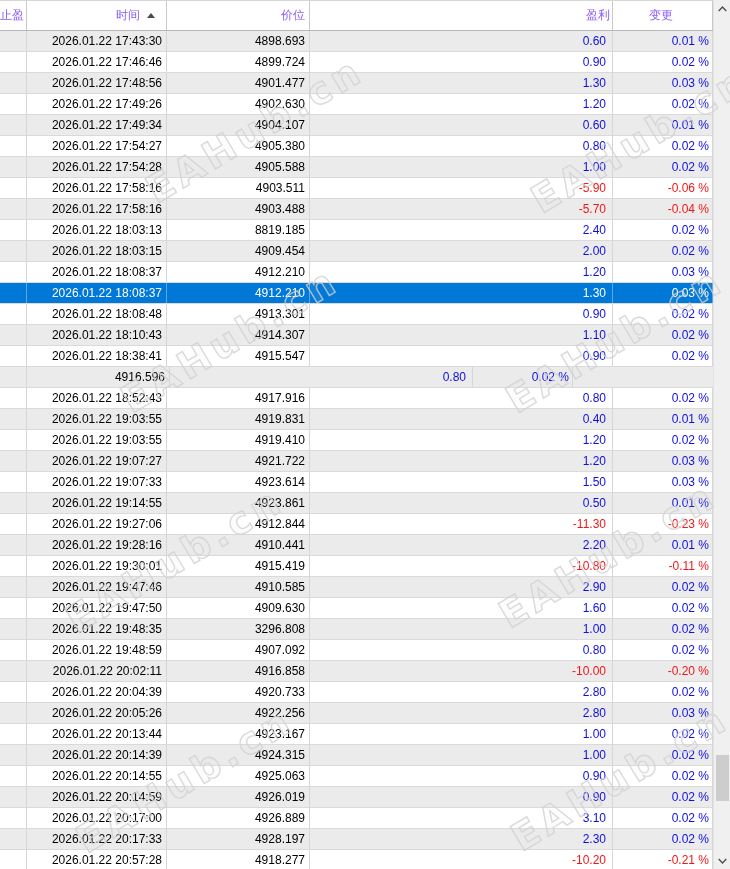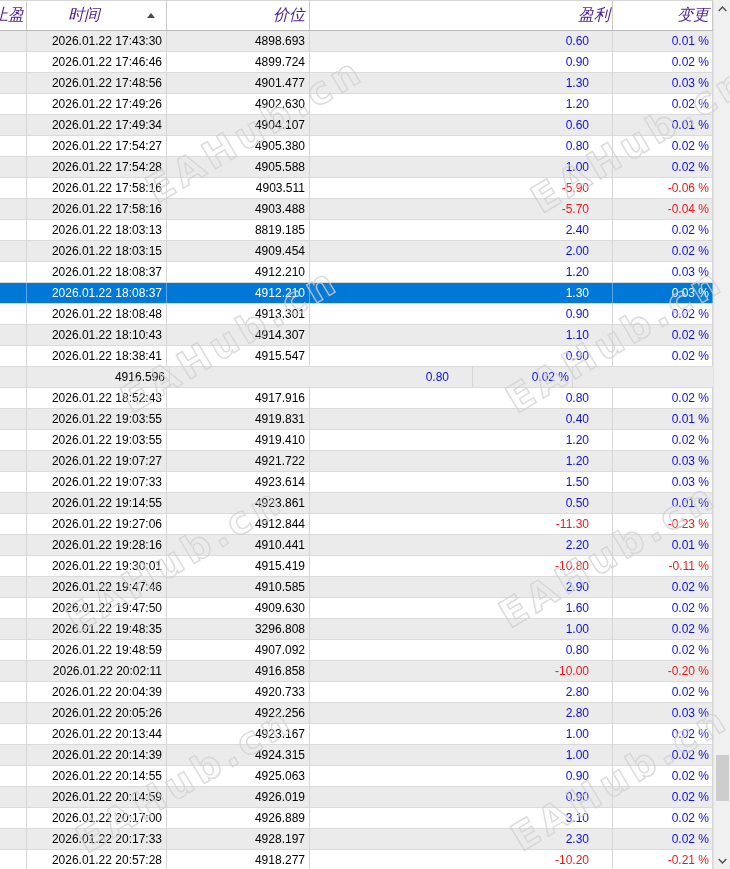--- a/index.html
+++ b/index.html
@@ -12,32 +12,32 @@
   
   .grid-area{position:absolute;left:0;top:0;width:713px;height:869px;overflow:hidden;}
 
   .hdr{
     display:flex;height:31px;background:#ffffff;box-sizing:border-box;
     border-top:1px solid #d6d6d6;border-bottom:1px solid #b9b9b9;
   }
   .hcell{
     box-sizing:border-box;border-right:1px solid #c9c9c9;
     display:flex;align-items:center;justify-content:flex-end;
-    font-size:16px;color:#4c1d95;white-space:nowrap;overflow:hidden;font-style:italic;
+    font-size:12px;color:#8b5cf6;white-space:nowrap;overflow:hidden;
   }
   .c1{width:27px;}
   .c2{width:140px;}
   .c3{width:143px;}
   .c4{width:303px;}
   .c5{width:100px;}
   .hcell.c1{padding-right:2px;}
-  .hcell.c2{padding-right:11px;gap:40px;}
+  .hcell.c2{padding-right:11px;}
   .hcell.c3{padding-right:4px;}
   .hcell.c4{padding-right:2px;}
-  .hcell.c5{padding-right:3px;}
+  .hcell.c5{padding-right:3px;justify-content:center;}
 
   .sort-arrow{
     width:0;height:0;margin-left:7px;
     border-left:4px solid transparent;border-right:4px solid transparent;
     border-bottom:5px solid #4a4a4a;
   }
 
   .rows{position:relative;}
   .row{
     display:flex;height:21px;box-sizing:border-box;
@@ -45,21 +45,21 @@
   }
   .row:nth-child(odd){background:#ebebeb;}
   .row.selected{background:#0078d7;}
   .cell{
     box-sizing:border-box;border-right:1px solid #d6d6d6;
     display:flex;align-items:center;justify-content:flex-end;
     font-size:12px;color:#000;white-space:nowrap;overflow:hidden;
   }
   .cell.c2{padding-right:4px;}
   .cell.c3{padding-right:4px;}
-  .cell.c4{padding-right:23px;}
+  .cell.c4{padding-right:6px;}
   .cell.c5{padding-right:3px;}
   .cell.pos{color:#0f0fe0;}
   .cell.neg{color:#f21717;}
   .row.selected .cell{color:#ffffff;border-right-color:rgba(255,255,255,0.35);}
 
   
   .scrollbar{
     position:absolute;top:0;right:0;width:17px;height:869px;
     background:#f0f0f0;border-left:1px solid #e3e3e3;box-sizing:border-box;
   }

